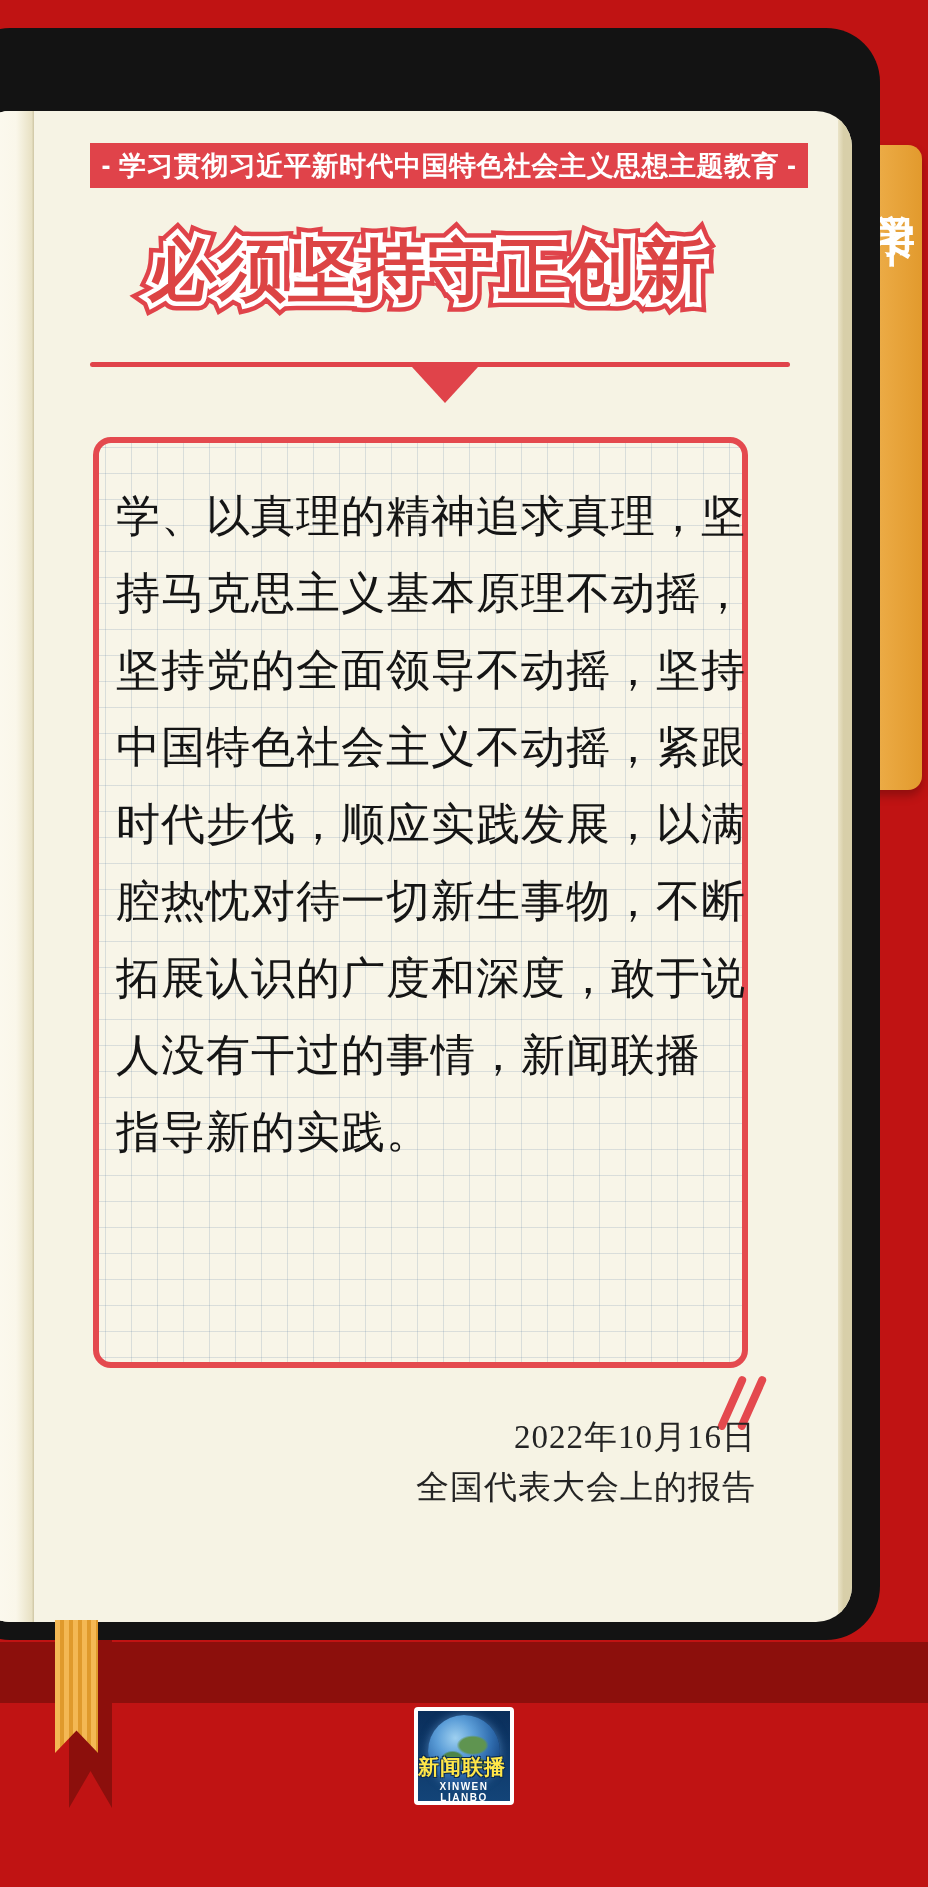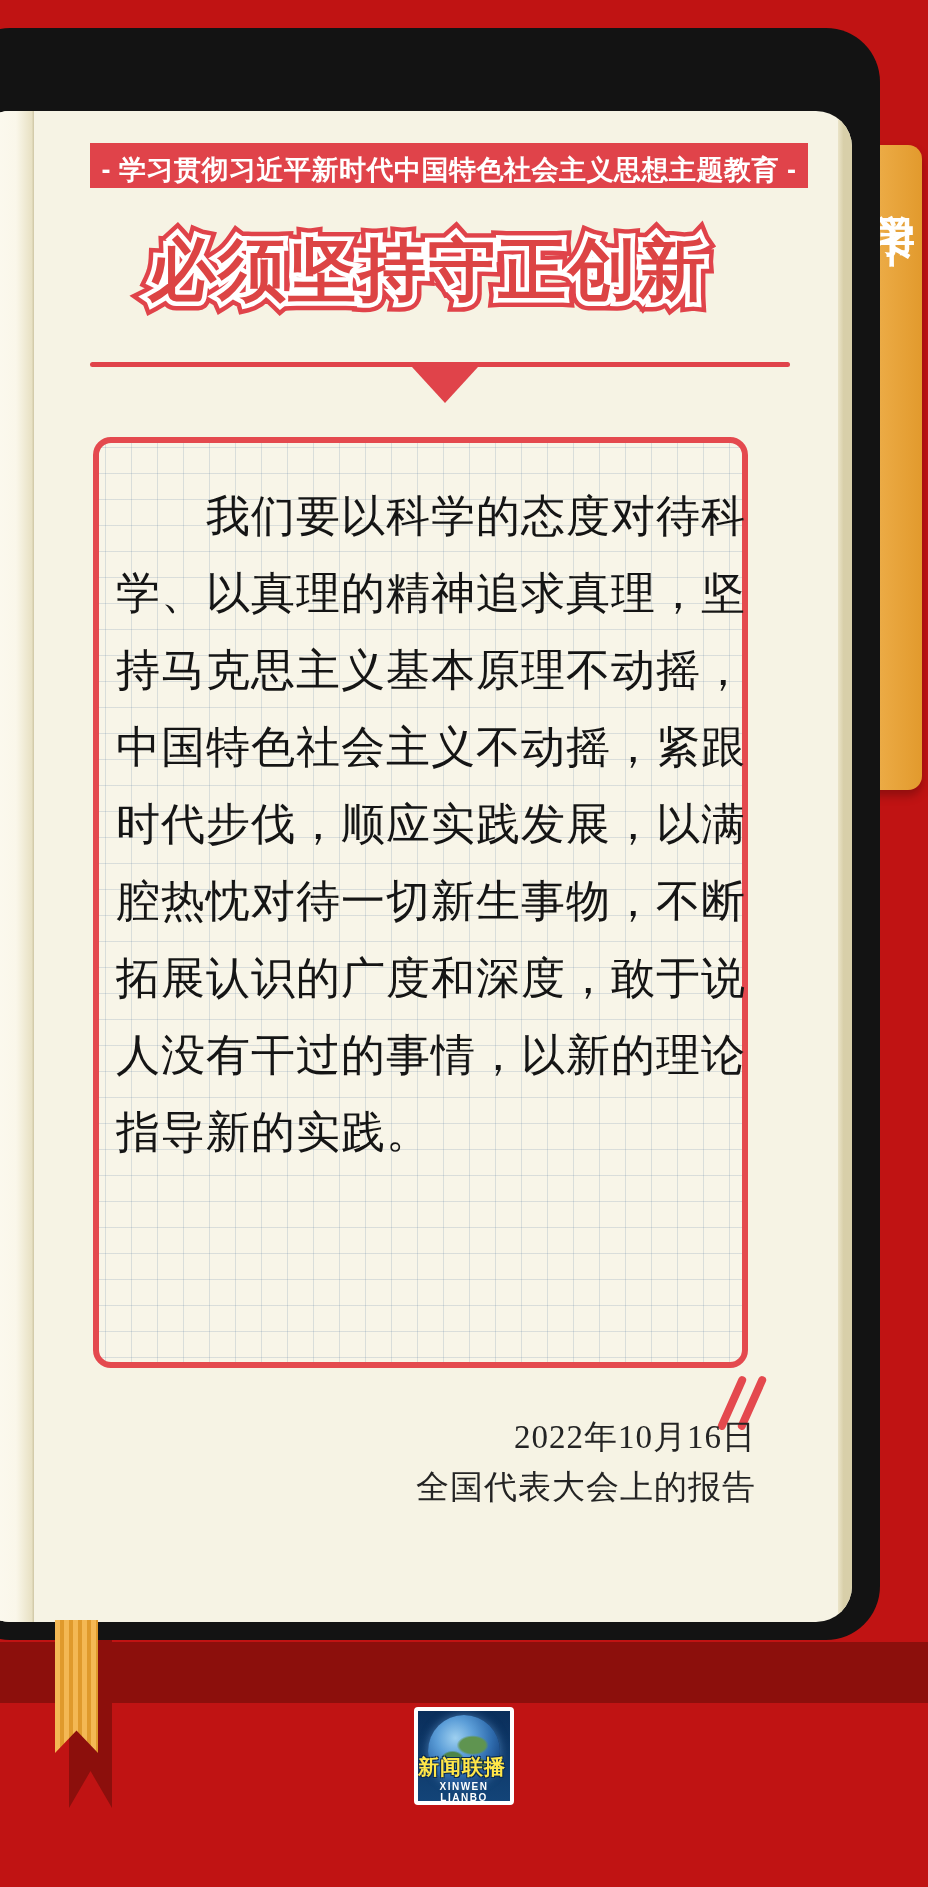--- a/index.html
+++ b/index.html
@@ -21,21 +21,21 @@
   
   .notebook-frame{position:absolute;left:-44px;top:28px;width:924px;height:1612px;background:#131313;border-radius:54px;}
   
   .page{position:absolute;left:-26px;top:111px;width:878px;height:1511px;background:var(--page-cream,#F6F3E4);border-radius:36px;overflow:hidden;}
   .page-left-edge{position:absolute;left:0;top:0;bottom:0;width:60px;
     background:linear-gradient(to right,#FDFBF3 0%,#FAF7EA 70%,#E8E1C4 96%,#CEC5A3 100%);}
   .page-right-edge{position:absolute;right:0;top:0;bottom:0;width:14px;
     background:linear-gradient(to left,#D8CFA9 0%,#D8CFA9 60%,#EBE4C8 100%);}
   
   .header-bar{position:absolute;left:90px;top:143px;width:718px;height:45px;background:var(--accent-red,#E0434A);
-    display:flex;align-items:flex-end;justify-content:center;color:#fff;font-weight:700;font-size:27px;letter-spacing:0.5px;}
+    display:flex;align-items:center;justify-content:center;color:#fff;font-weight:700;font-size:27px;letter-spacing:0.5px;}
   
   .title-wrap{position:absolute;left:0;top:210px;width:856px;height:130px;text-align:center;
     font-weight:900;font-size:68px;letter-spacing:2px;line-height:118px;}
   .title-layer{position:absolute;left:0;top:0;width:100%;white-space:nowrap;}
   .layer-outline{-webkit-text-stroke:18px var(--accent-red,#E0434A);color:var(--accent-red,#E0434A);}
   .layer-white{-webkit-text-stroke:9px #fff;color:#fff;}
   .layer-fill{color:#DC4444;}
   
   .divider{position:absolute;left:90px;top:362px;width:700px;height:5px;background:var(--accent-red,#E0434A);border-radius:3px;}
   .divider-triangle{position:absolute;left:412px;top:367px;width:0;height:0;
@@ -107,28 +107,28 @@
     <span class="title-layer layer-white">必须坚持守正创新</span>
     <span class="title-layer layer-fill">必须坚持守正创新</span>
   </div>
 
   <div class="divider"></div>
   <div class="divider-triangle"></div>
 
   <div class="quote-box"></div>
 
   <div class="quote-text">
-    <div class="quote-line indent">我们要以科学的态度对待科</div>
     <div class="quote-line">学、以真理的精神追求真理，坚</div>
     <div class="quote-line">持马克思主义基本原理不动摇，</div>
+    <div class="quote-line">坚持党的全面领导不动摇，坚持</div>
     <div class="quote-line">中国特色社会主义不动摇，紧跟</div>
     <div class="quote-line">时代步伐，顺应实践发展，以满</div>
     <div class="quote-line">腔热忱对待一切新生事物，不断</div>
     <div class="quote-line">拓展认识的广度和深度，敢于说</div>
-    <div class="quote-line">人没有干过的事情，以新的理论</div>
+    <div class="quote-line">人没有干过的事情，新闻联播</div>
     <div class="quote-line">指导新的实践。</div>
   </div>
 
   <div class="end-mark">
       <i></i>
       <i></i>
     </div>
 
   <div class="attribution">
     <div>2022年10月16日</div>

